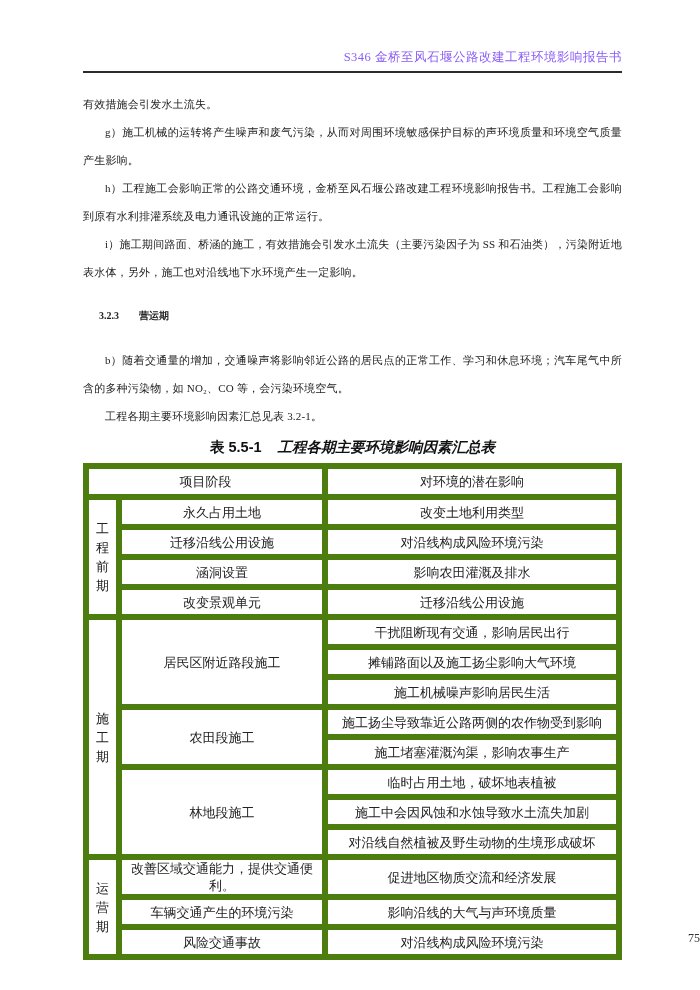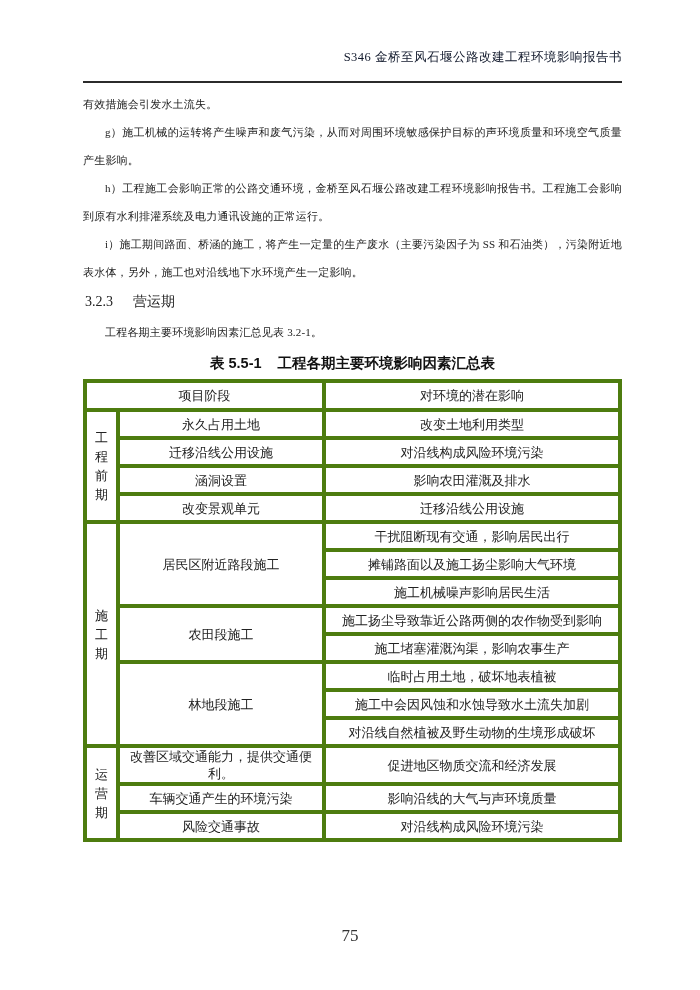--- a/index.html
+++ b/index.html
@@ -14,70 +14,70 @@
   }
   
   .page-header {
     position: absolute;
     top: 48px;
     left: 83px;
     right: 78px;
     text-align: right;
     font-size: 12.5px;
     line-height: 18px;
-    padding-bottom: 15px;
+    padding-bottom: 5px;
     border-bottom: 2px solid #2b2b2b;
-    color: #0f172a;
+    color: #8b5cf6;
     letter-spacing: 0.5px;
   }
   
   .content {
     position: absolute;
     top: 90px;
     left: 83px;
     right: 78px;
   }
   .content p {
     margin: 0;
     font-size: 11px;
     line-height: 28px;
     text-align: justify;
     text-indent: 2em;
     letter-spacing: 0.2px;
   }
   .content p.noindent { text-indent: 0; }
   .section-heading {
-    margin: 2px;
-    font-size: 14px;
+    margin: 16px;
+    font-size: 10px;
     line-height: 28px;
-    font-weight: normal;
+    font-weight: bold;
   }
   .section-heading .sec-title { margin-left: 20px; }
   
   .table-caption {
     text-align: center;
     font-family: "Liberation Sans", "DejaVu Sans", sans-serif;
     font-weight: bold;
     font-size: 14.5px;
     line-height: 24px;
     margin: 5px 0 4px 0;
     color: #111;
   }
-  .table-caption .cap-title { margin-left: 16px; }
+  .table-caption .cap-title { margin-left: 16px; font-style: italic; }
   
   table.impact {
     width: 100%;
     border-collapse: collapse;
     table-layout: fixed;
     border: 2px solid #333;
     font-size: 13px;
     color: #222;
   }
   table.impact td {
-    border: 4px solid #4d7c0f;
+    border: 6px solid #4d7c0f;
     text-align: center;
     vertical-align: middle;
     padding: 0 2px;
     height: 24px;
     line-height: 17px;
     overflow: hidden;
   }
   table.impact tr.thead td { height: 25px; }
   td.phase { padding: 0; }
   .vert {
@@ -85,43 +85,44 @@
     margin: 0 auto;
     word-break: break-all;
     line-height: 19px;
     font-size: 13px;
   }
   .pagenum {
     position: absolute;
     bottom: 44px;
     left: 0;
     width: 100%;
-    text-align: center;
-    font-size: 17px;
+    text-align: right;
+    font-size: 12px;
     color: #333;
     margin-top: 8px;
   }
 </style>
 </head>
 <body>
 
 <div class="page">
 
   <div class="page-header">
     <span>S346 金桥至风石堰公路改建工程环境影响报告书</span>
   </div>
 
   <div class="content">
     <p class="noindent">有效措施会引发水土流失。</p>
     <p>g）施工机械的运转将产生噪声和废气污染，从而对周围环境敏感保护目标的声环境质量和环境空气质量产生影响。</p>
     <p>h）工程施工会影响正常的公路交通环境，金桥至风石堰公路改建工程环境影响报告书。工程施工会影响到原有水利排灌系统及电力通讯设施的正常运行。</p>
-    <p>i）施工期间路面、桥涵的施工，将产生一定量的生产废水（主要污染因子为 SS 和石油类），污染附近地表水体，另外，施工也对沿线地下水环境产生一定影响。</p>
+    <p>i）施工期间路面、桥涵的施工，有效措施会引发水土流失（主要污染因子为 SS 和石油类），污染附近地表水体，另外，施工也对沿线地下水环境产生一定影响。</p>
 
     <h3 class="section-heading"><span>3.2.3</span><span class="sec-title">营运期</span></h3>
 
+    <p>b）随着交通量的增加，交通噪声将影响邻近公路的居民点的正常工作、学习和休息环境；汽车尾气中所含的多种污染物，如 NO₂、CO 等，会污染环境空气。</p>
     <p>工程各期主要环境影响因素汇总见表 3.2-1。</p>
 
     <div class="table-caption"><span>表 5.5-1</span><span class="cap-title">工程各期主要环境影响因素汇总表</span></div>
 
     <table class="impact">
       <colgroup>
           <col style="width:33px">
           <col style="width:206px">
           <col>
         </colgroup>

